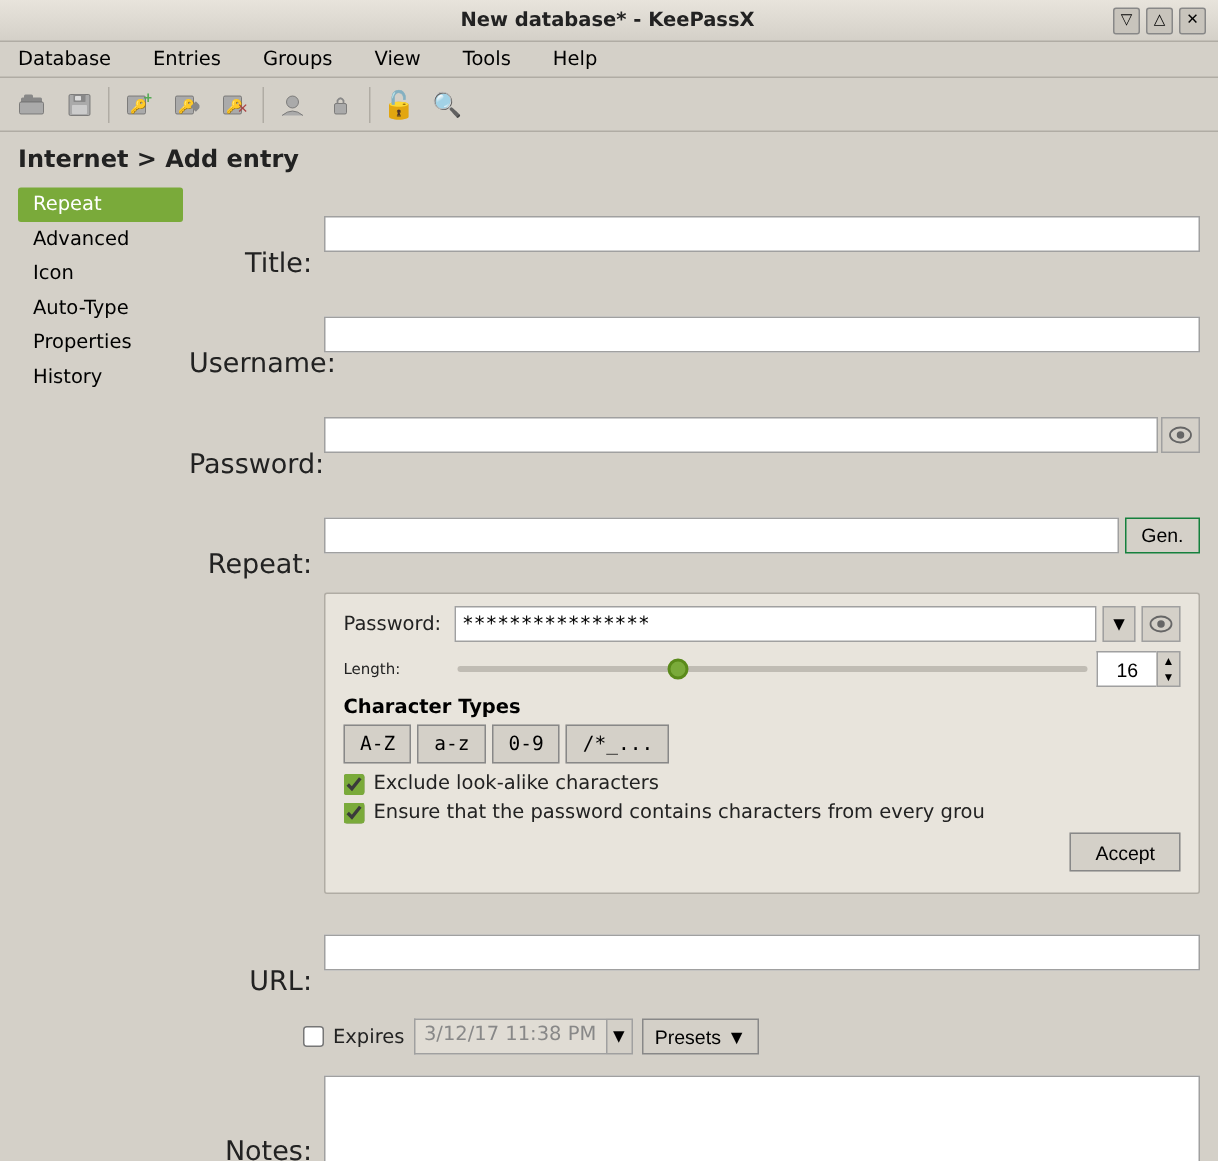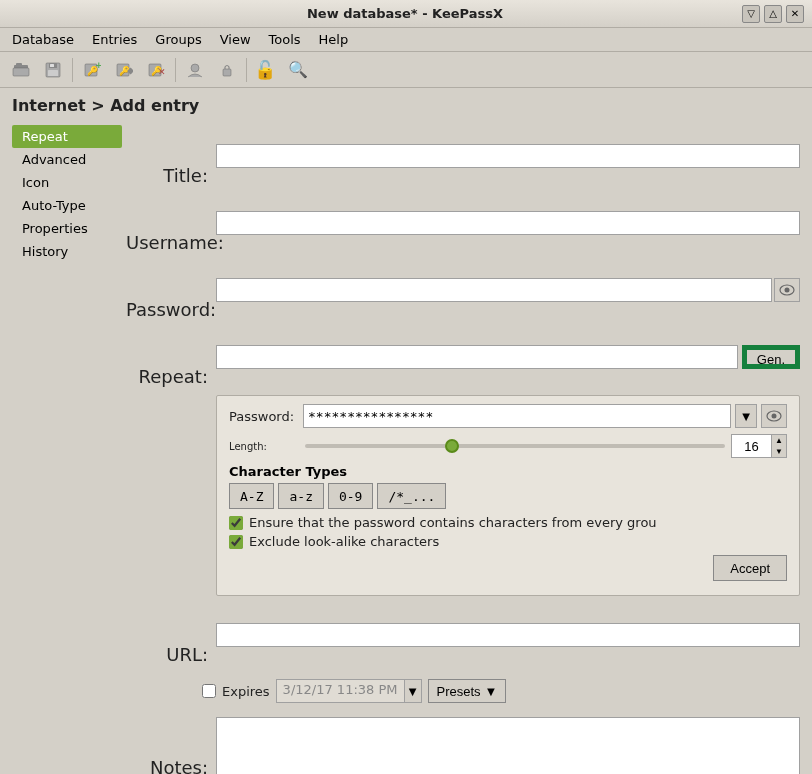--- a/index.html
+++ b/index.html
@@ -47,21 +47,21 @@
     }
 
     
     .menu-bar {
       background: #d4d0c8;
       border-bottom: 1px solid #b0aca4;
       height: 24px;
       display: flex;
       align-items: center;
       padding: 0 4px;
-      gap: 2px;
+      gap: 12px;
     }
     .menu-item {
       padding: 2px 8px;
       font-size: 13px;
       cursor: pointer;
       border-radius: 2px;
     }
 
     
     .toolbar {
@@ -192,21 +192,21 @@
 
     .repeat-row {
       display: flex;
       align-items: center;
       margin-bottom: 8px;
     }
     .gen-btn {
       padding: 2px 10px;
       height: 24px;
       background: #d4d0c8;
-      border: 5px solid #15803d;
+      border: 1px solid #15803d;
       cursor: pointer;
       font-size: 13px;
       margin-left: 4px;
       white-space: nowrap;
     }
 
     
     .pwd-gen-box {
       border: 1px solid #b0aca4;
       background: #e8e4dc;
@@ -608,25 +608,25 @@
           <div class="char-types-title">Character Types</div>
           <div class="char-types-btns">
             <button class="char-type-btn">A-Z</button>
             <button class="char-type-btn">a-z</button>
             <button class="char-type-btn">0-9</button>
             <button class="char-type-btn">/*_...</button>
           </div>
 
           <div class="checkbox-row">
             <input type="checkbox" checked="" style="">
-            <span class="checkbox-label">Ensure that the password contains characters from every grou</span>
+            <span class="checkbox-label">Exclude look-alike characters</span>
           </div>
           <div class="checkbox-row">
             <input type="checkbox" checked="" style="">
-            <span class="checkbox-label">Exclude look-alike characters</span>
+            <span class="checkbox-label">Ensure that the password contains characters from every grou</span>
           </div>
         </div>
 
         <div class="accept-row">
           <button class="accept-btn">Accept</button>
         </div>
       </div>
 
       <div class="url-row">
         <div class="form-label">URL:</div>

